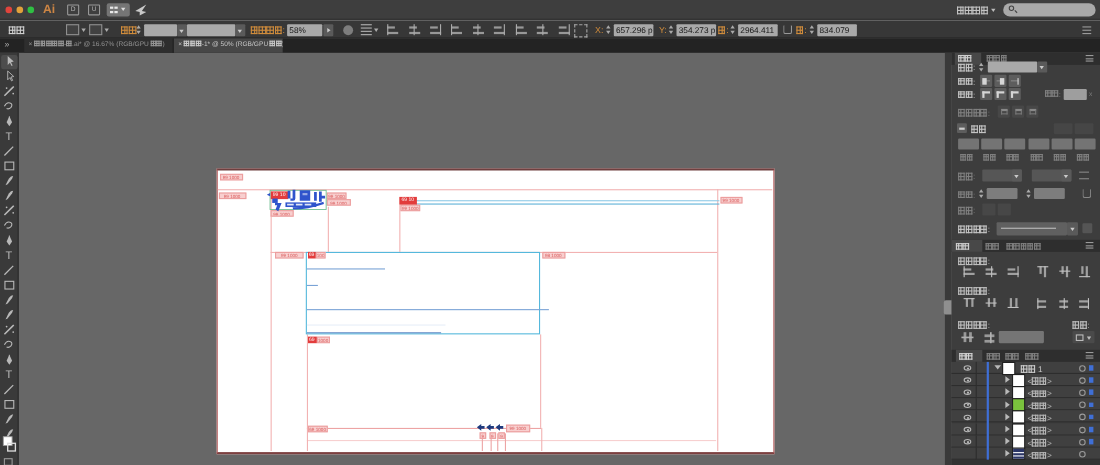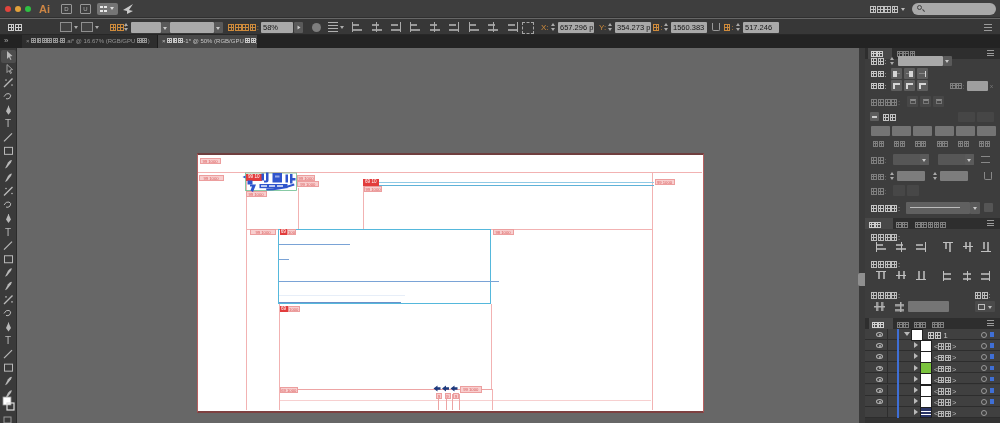--- a/index.html
+++ b/index.html
@@ -118,25 +118,25 @@
 linear-gradient(#989898,#989898) 0 6.5px/10px 2px no-repeat"></div>
 <div class="ab" style="left:522px;top:21.5px;width:12px;height:12px;border:1px dashed #a5a5a5"></div>
 <div class="olbl" style="left:541px;top:23px">X:</div>
 <div class="step" style="left:551px;top:22px"></div>
 <div class="fld" style="left:558px;top:22px;width:36px;height:11px">657.296 p</div>
 <div class="olbl" style="left:599px;top:23px">Y:</div>
 <div class="step" style="left:608px;top:22px"></div>
 <div class="fld" style="left:615px;top:22px;width:36px;height:11px">354.273 p</div>
 <div class="olbl" style="left:653px;top:23px"><i class="z"></i>:</div>
 <div class="step" style="left:664px;top:22px"></div>
-<div class="fld" style="left:671px;top:22px;width:36px;height:11px">1560.383</div>
+<div class="fld" style="left:671px;top:22px;width:36px;height:11px">2964.411</div>
 <div class="ab" style="left:712px;top:23px;width:8px;height:8px;border:1px solid #999;border-top:none;border-radius:0 0 2px 2px"></div>
 <div class="olbl" style="left:724px;top:23px"><i class="z"></i>:</div>
 <div class="step" style="left:736px;top:22px"></div>
-<div class="fld" style="left:743px;top:22px;width:36px;height:11px">517.246</div>
+<div class="fld" style="left:743px;top:22px;width:36px;height:11px">834.079</div>
 <div class="ab" style="left:984px;top:23px;width:8px;height:8px;background:
 linear-gradient(#9a9a9a,#9a9a9a) 0 1px/8px 1px no-repeat,
 linear-gradient(#9a9a9a,#9a9a9a) 0 4px/8px 1px no-repeat,
 linear-gradient(#9a9a9a,#9a9a9a) 0 7px/8px 1px no-repeat"></div>
 
 <div class="ab" style="left:0;top:35px;width:1000px;height:13px;background:#232323"></div>
 <div class="ab" style="left:4px;top:36px;color:#aaa;font-size:8px">»</div>
 <div class="ab" style="left:22px;top:35px;width:136px;height:13px;background:#2e2e2e;border-right:1px solid #1c1c1c;color:#949494;font-size:6px;line-height:13px;white-space:nowrap;overflow:hidden;padding-left:4px">×&nbsp;<i class="z"></i><i class="z"></i><i class="z"></i><i class="z"></i><i class="z"></i>-<i class="z"></i>.ai* @ 16.67% (RGB/GPU <i class="z"></i><i class="z"></i>)</div>
 <div class="ab" style="left:158px;top:35px;width:99px;height:13px;background:#474747;color:#c6c6c6;font-size:6px;line-height:13px;white-space:nowrap;overflow:hidden;padding-left:4px">×&nbsp;<i class="z"></i><i class="z"></i><i class="z"></i>-1* @ 50% (RGB/GPU <i class="z"></i><i class="z"></i>)</div>
 

